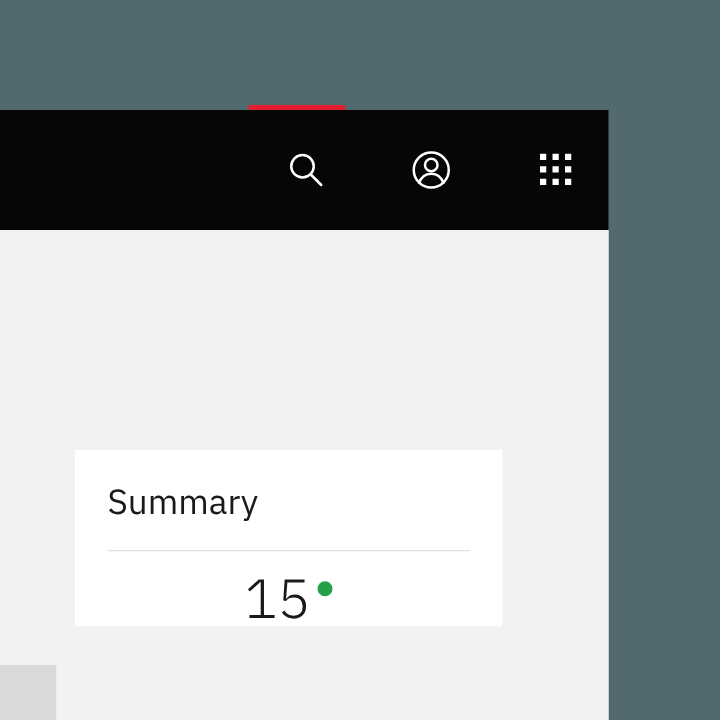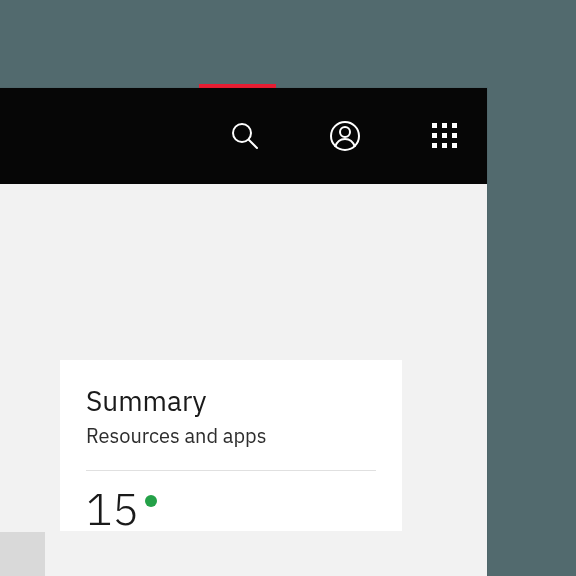--- a/index.html
+++ b/index.html
@@ -95,20 +95,21 @@
   .divider {
     border: none;
     border-top: 1px solid #e0e0e0;
     margin: 22px 0 0 0;
   }
   .row {
     display: flex;
     align-items: center;
     justify-content: space-between;
     padding-top: 16px;
+    flex-direction: column;
   }
   .metric {
     display: flex;
     align-items: flex-start;
     gap: 6px;
   }
   .metric-value {
     font-size: 44px;
     font-weight: 300;
     color: #1a1a1a;
@@ -166,21 +167,20 @@
           <rect x="21" y="21" width="5" height="5"></rect>
         </svg>
       </div>
     </div>
 
     <div class="content">
       <div class="left-stub"></div>
 
       <div class="card">
         <h2 class="card-title">Summary</h2>
-        <p class="card-subtitle">Resources and apps</p>
         <hr class="divider">
         <div class="row">
           <div class="metric">
             <span class="metric-value">15</span>
             <span class="status-dot" style="background:#24a148;"></span>
           </div>
         </div>
       </div>
     </div>
 

